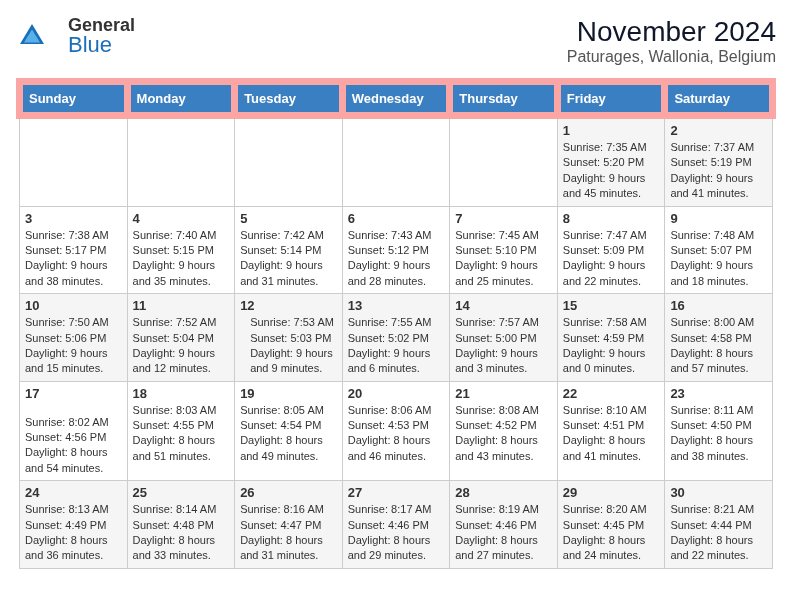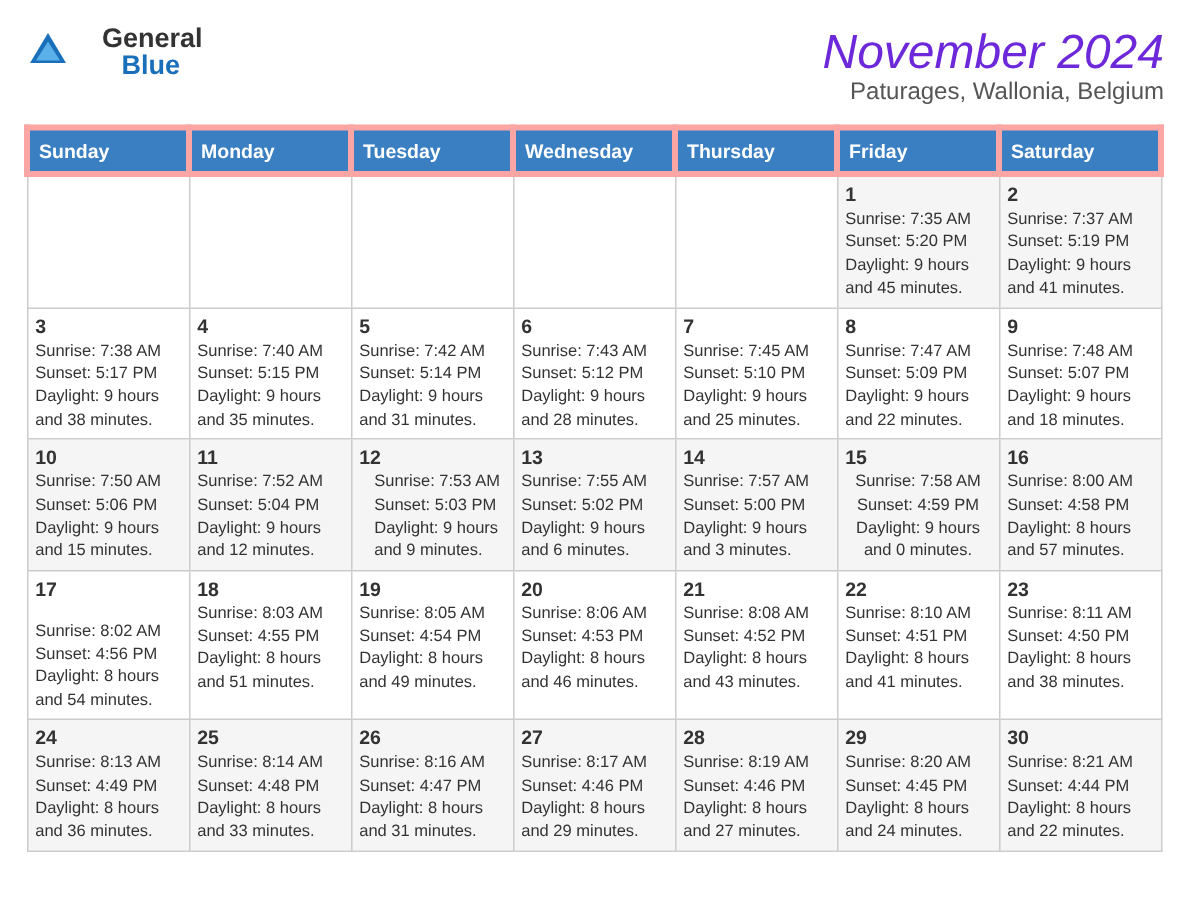--- a/index.html
+++ b/index.html
@@ -25,55 +25,53 @@
       display: flex;
       flex-direction: column;
       line-height: 1;
     }
     .logo-general {
       font-size: 18px;
       font-weight: bold;
       color: #333;
     }
     .logo-blue {
-      font-size: 18px;
-      font-weight: bold;
+      font-size: 22px;
+      font-weight: normal;
       color: #1a6fba;
-      margin-left: 13px;
     }
     .logo-icon {
       width: 32px;
       height: 32px;
     }
     .title-area {
       text-align: right;
     }
     .month-title {
-      font-size: 32px;
+      font-size: 28px;
       font-weight: normal;
-      color: #6d28d9;
-      font-style: italic;
+      color: #0f172a;
     }
     .subtitle {
       font-size: 16px;
       color: #555;
     }
     table {
       width: 100%;
       border-collapse: collapse;
       table-layout: fixed;
     }
     thead tr th {
       background: #3a7fc1;
       color: #fff;
       font-size: 13px;
       font-weight: bold;
       padding: 6px 6px;
       text-align: left;
-      border: 4px solid #fca5a5;
+      border: 7px solid #fca5a5;
     }
     tbody tr td {
       border: 1px solid #ccc;
       vertical-align: top;
       padding: 4px 5px;
       font-size: 10.5px;
       color: #333;
       height: 80px;
       background: #fff;
     }
@@ -217,21 +215,21 @@
 Daylight: 9 hours and 6 minutes.</div>
         </td>
         <td>
           <span class="day-num">14</span>
           <div class="day-info" style="white-space: pre-line;">Sunrise: 7:57 AM
 Sunset: 5:00 PM
 Daylight: 9 hours and 3 minutes.</div>
         </td>
         <td>
           <span class="day-num">15</span>
-          <div class="day-info" style="white-space: pre-line; text-align: center;">Sunrise: 7:58 AM
+          <div class="day-info" style="white-space: pre-line;">Sunrise: 7:58 AM
 Sunset: 4:59 PM
 Daylight: 9 hours and 0 minutes.</div>
         </td>
         <td>
           <span class="day-num">16</span>
           <div class="day-info" style="white-space: pre-line;">Sunrise: 8:00 AM
 Sunset: 4:58 PM
 Daylight: 8 hours and 57 minutes.</div>
         </td>
       </tr>

